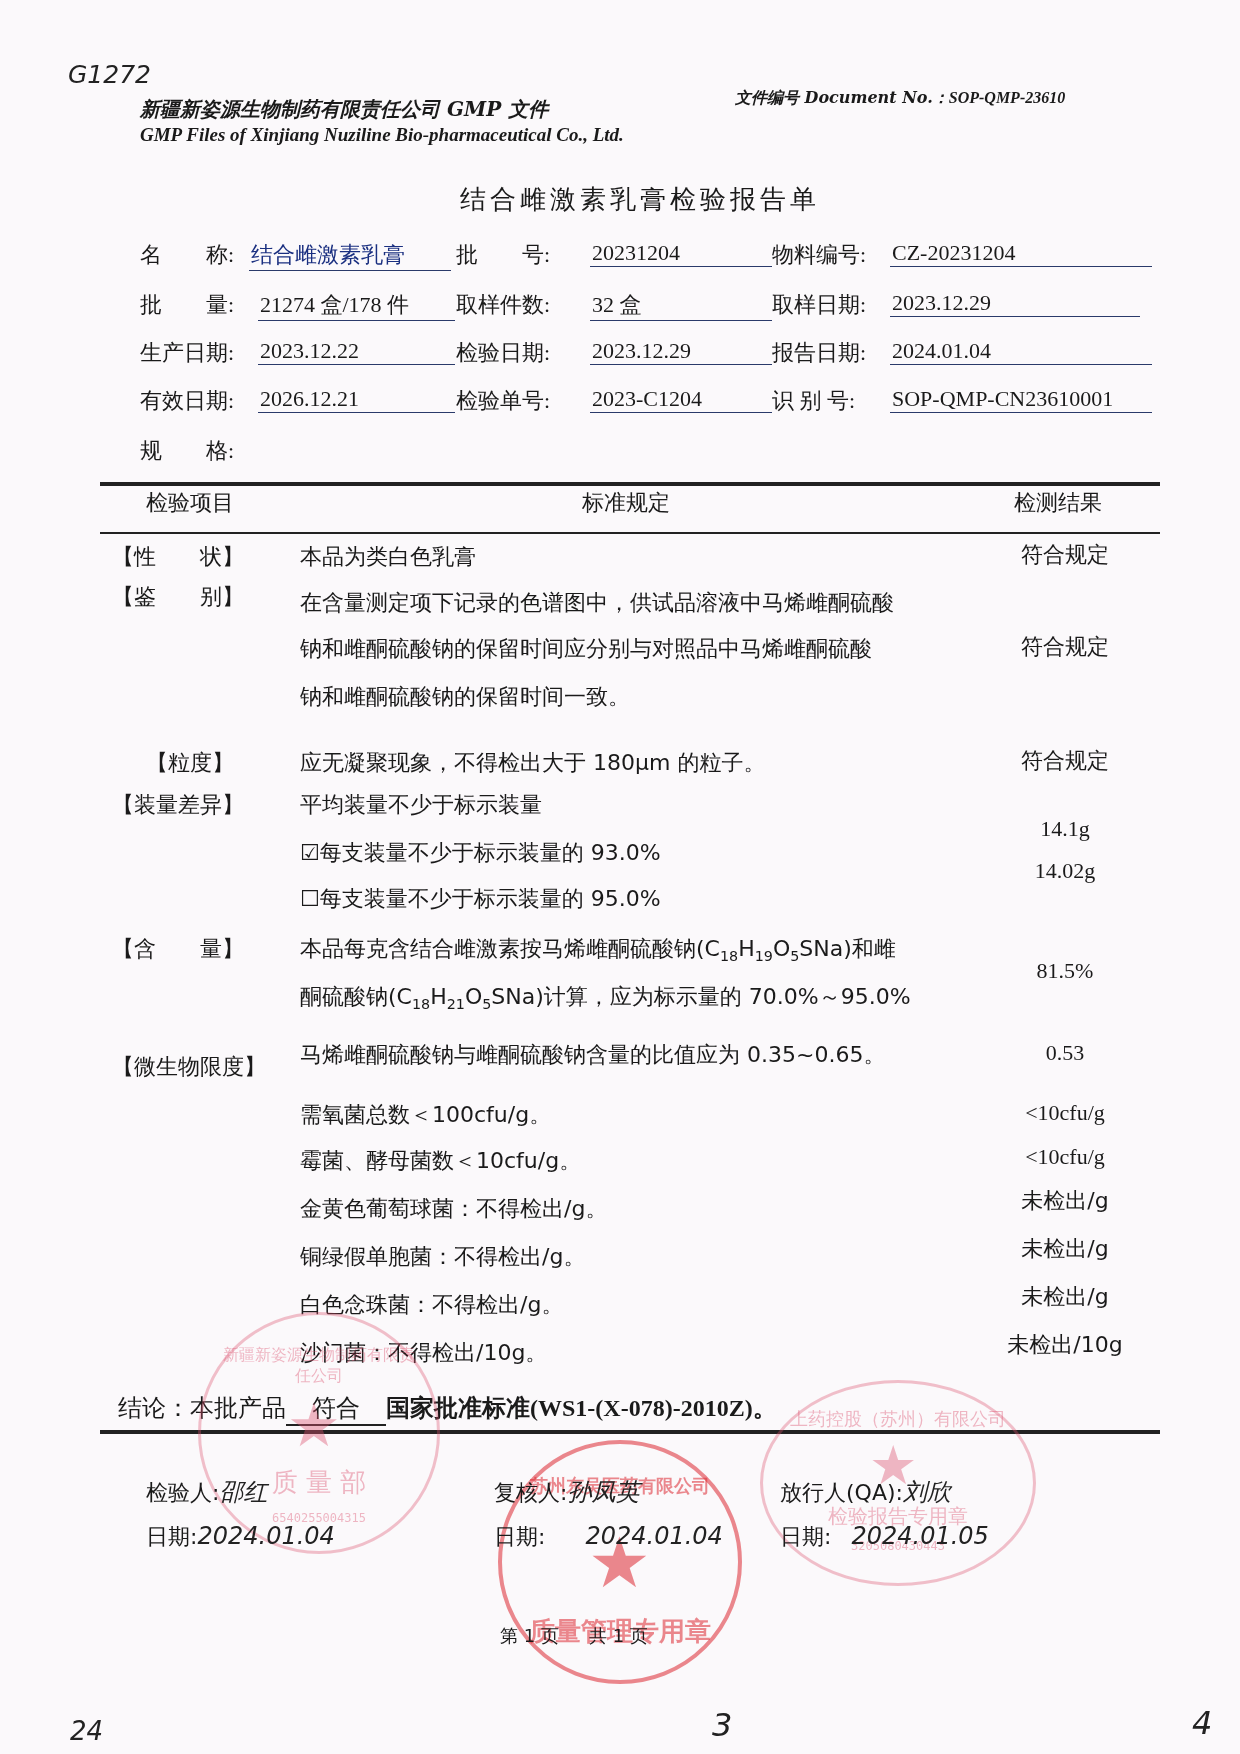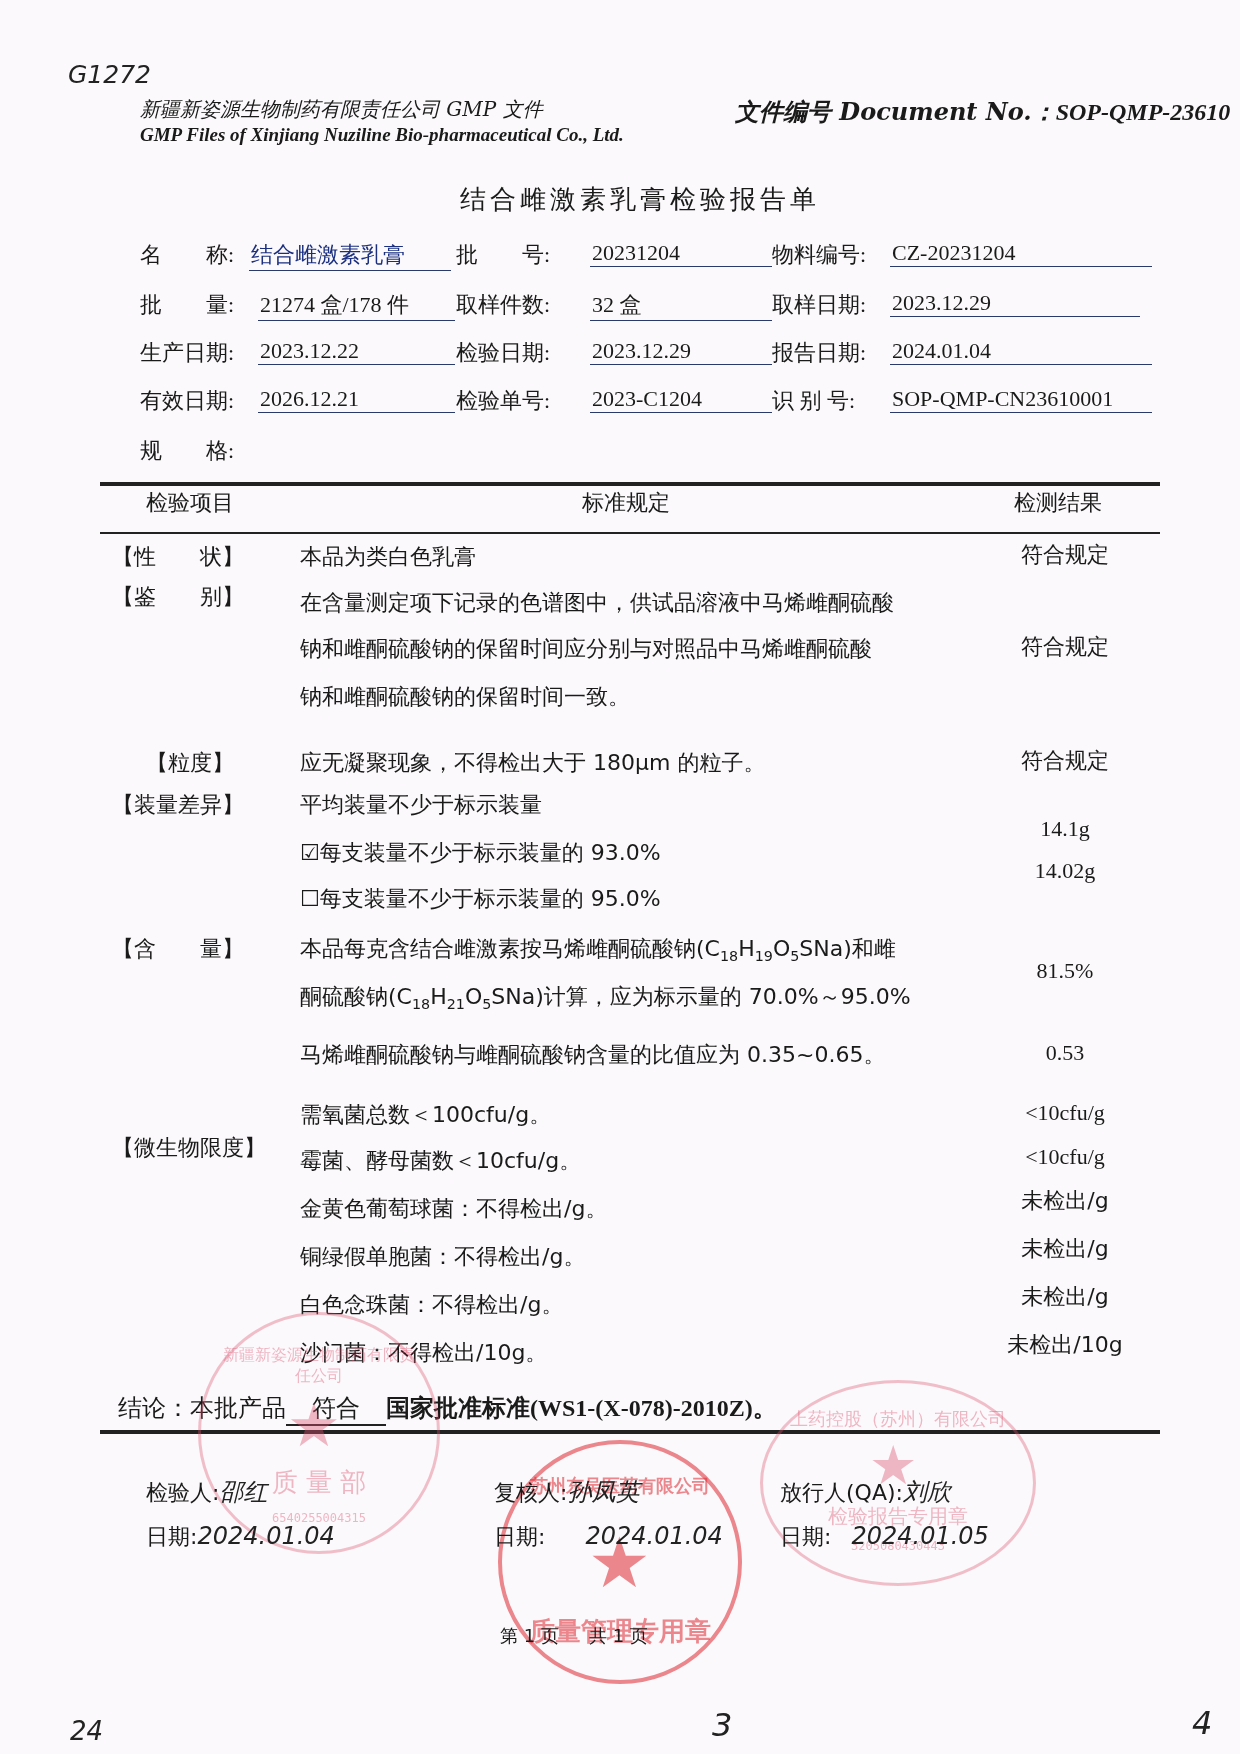--- a/index.html
+++ b/index.html
@@ -4,23 +4,23 @@
 <style>
   html, body { margin: 0; padding: 0; }
   body {
     width: 1240px; height: 1754px; position: relative; overflow: hidden;
     background: #fbf9fb;
     font-family: "DejaVu Serif", "Liberation Serif", serif;
     color: #1a1a1a;
   }
   .abs { position: absolute; }
   .hand { font-family: "DejaVu Sans", sans-serif; font-style: italic; color: #222; }
-  .hdr-cn { left: 140px; top: 96px; font-size: 20px; font-style: italic; font-weight: normal; }
+  .hdr-cn { left: 140px; top: 96px; font-size: 20px; font-style: italic; font-weight: bold; }
   .hdr-en { left: 140px; top: 124px; font-size: 19px; font-style: italic; font-weight: bold; font-family: "Liberation Serif", serif; }
-  .hdr-doc { left: 735px; top: 96px; font-size: 24px; font-style: italic; font-weight: bold; font-family: "Liberation Serif", serif; }
+  .hdr-doc { left: 735px; top: 88px; font-size: 16px; font-style: italic; font-weight: bold; font-family: "Liberation Serif", serif; }
   .title { left: 0; width: 1280px; top: 182px; text-align: center; font-size: 26px; letter-spacing: 4px; font-family: "DejaVu Sans", sans-serif; }
   .info-row { font-size: 22px; font-family: "Liberation Serif", serif; white-space: nowrap; }
   .info-row .lbl { position: absolute; }
   .info-row .val { position: absolute; border-bottom: 1.5px solid #2a3a6a; padding-left: 2px; }
   .rule { background: #222; }
   .th { font-size: 22px; font-family: "DejaVu Sans", sans-serif; }
   .item { font-size: 22px; font-family: "DejaVu Sans", sans-serif; }
   .std { font-size: 22px; font-family: "DejaVu Sans", sans-serif; white-space: nowrap; }
   .res { font-size: 22px; font-family: "Liberation Serif", serif; white-space: nowrap; text-align: center; width: 150px; }
   .stamp { border-radius: 50%; border: 4px solid rgba(220,40,50,0.55); color: rgba(220,40,50,0.55); }
@@ -108,21 +108,21 @@
 <div class="abs res" style="left:990px;top:816px;">14.1g</div>
 <div class="abs res" style="left:990px;top:858px;">14.02g</div>
 
 <div class="abs item" style="left:112px;top:934px;">【含　　量】</div>
 <div class="abs std" style="left:300px;top:934px;">本品每克含结合雌激素按马烯雌酮硫酸钠(C<sub>18</sub>H<sub>19</sub>O<sub>5</sub>SNa)和雌</div>
 <div class="abs std" style="left:300px;top:982px;">酮硫酸钠(C<sub>18</sub>H<sub>21</sub>O<sub>5</sub>SNa)计算，应为标示量的 70.0%～95.0%</div>
 <div class="abs std" style="left:300px;top:1040px;">马烯雌酮硫酸钠与雌酮硫酸钠含量的比值应为 0.35~0.65。</div>
 <div class="abs res" style="left:990px;top:958px;">81.5%</div>
 <div class="abs res" style="left:990px;top:1040px;">0.53</div>
 
-<div class="abs item" style="left:112px;top:1133px;">【微生物限度】</div>
+<div class="abs item" style="left:112px;top:1052px;">【微生物限度】</div>
 <div class="abs std" style="left:300px;top:1100px;">需氧菌总数＜100cfu/g。</div>
 <div class="abs std" style="left:300px;top:1146px;">霉菌、酵母菌数＜10cfu/g。</div>
 <div class="abs std" style="left:300px;top:1194px;">金黄色葡萄球菌：不得检出/g。</div>
 <div class="abs std" style="left:300px;top:1242px;">铜绿假单胞菌：不得检出/g。</div>
 <div class="abs std" style="left:300px;top:1290px;">白色念珠菌：不得检出/g。</div>
 <div class="abs std" style="left:300px;top:1338px;">沙门菌：不得检出/10g。</div>
 <div class="abs res" style="left:990px;top:1100px;">&lt;10cfu/g</div>
 <div class="abs res" style="left:990px;top:1144px;">&lt;10cfu/g</div>
 <div class="abs res" style="left:990px;top:1186px;font-family:'DejaVu Sans',sans-serif;">未检出/g</div>
 <div class="abs res" style="left:990px;top:1234px;font-family:'DejaVu Sans',sans-serif;">未检出/g</div>

